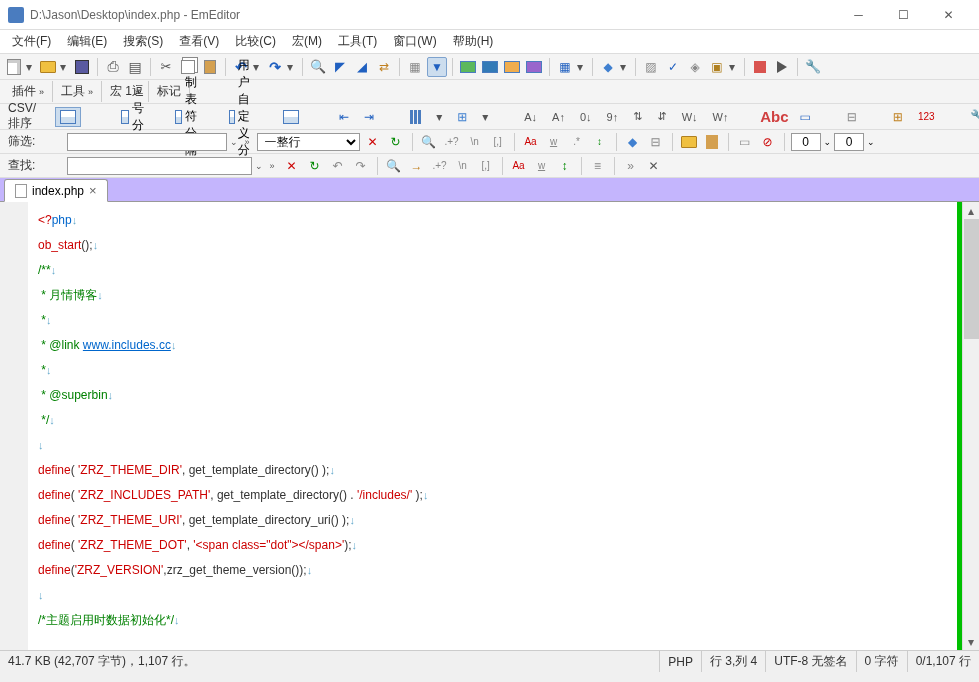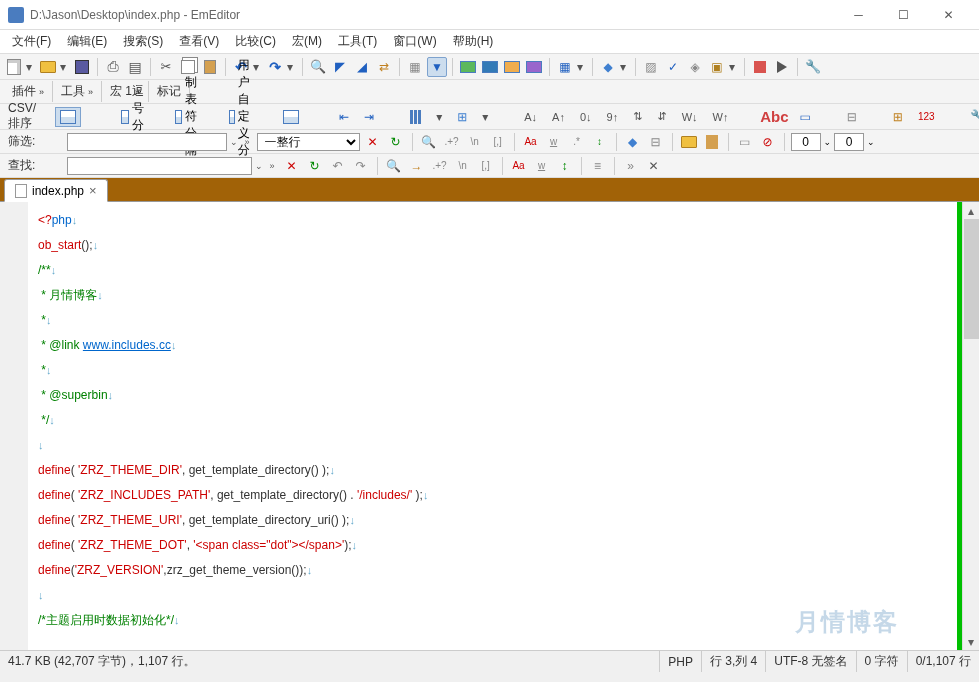--- a/index.html
+++ b/index.html
@@ -34,21 +34,21 @@
 
 
 .filterbar { height: 24px; background: #f4f4f4; display: flex; align-items: center; padding: 2px 4px; border-bottom: 1px solid #ddd; gap: 3px; }
 .fb-label { width: 60px; color: #333; padding-left: 4px; }
 .fb-input { width: 160px; height: 18px; border: 1px solid #999; background: #fff; padding: 0 3px; }
 .fb-select { width: 103px; height: 18px; border: 1px solid #999; background: #fff; padding: 0 3px; }
 .fb-btn { width: 20px; height: 20px; display: flex; align-items: center; justify-content: center; cursor: pointer; }
 .fb-num { width: 30px; height: 18px; border: 1px solid #999; background: #fff; text-align: center; }
 
 
-.filetab-bar { height: 24px; background: #a16207; display: flex; align-items: flex-end; padding: 0 4px; border-bottom: 1px solid #999; text-align: center; }
+.filetab-bar { height: 24px; background: #c4b5fd; display: flex; align-items: flex-end; padding: 0 4px; border-bottom: 1px solid #999; text-align: center; }
 .filetab { padding: 3px 10px; background: #fff; border: 1px solid #999; border-bottom: 1px solid #fff; border-radius: 3px 3px 0 0; display: flex; align-items: center; gap: 5px; margin-bottom: -1px; }
 .filetab-icon { width: 12px; height: 14px; background: #fff; border: 1px solid #999; position: relative; }
 .filetab-close { color: #666; cursor: pointer; font-size: 13px; }
 
 
 .editor { background: #fff; height: 448px; position: relative; overflow: hidden; margin-left: 28px; }
 .editor-content { padding: 6px 10px; font-family: Consolas, monospace; font-size: 15px; line-height: 25px; }
 .editor-line { white-space: pre; }
 .php-tag { color: #c00; }
 .php-kw { color: #0066cc; }
@@ -478,21 +478,20 @@
     <div class="editor-line"><span class="php-cmt"> */</span><span class="nl">↓</span></div>
     <div class="editor-line"><span class="nl">↓</span></div>
     <div class="editor-line"><span class="php-func">define</span><span class="php-paren">( </span><span class="php-str">'ZRZ_THEME_DIR'</span><span class="php-paren">, get_template_directory() );</span><span class="nl">↓</span></div>
     <div class="editor-line"><span class="php-func">define</span><span class="php-paren">( </span><span class="php-str">'ZRZ_INCLUDES_PATH'</span><span class="php-paren">, get_template_directory() . </span><span class="php-str">'/includes/'</span><span class="php-paren"> );</span><span class="nl">↓</span></div>
     <div class="editor-line"><span class="php-func">define</span><span class="php-paren">( </span><span class="php-str">'ZRZ_THEME_URI'</span><span class="php-paren">, get_template_directory_uri() );</span><span class="nl">↓</span></div>
     <div class="editor-line"><span class="php-func">define</span><span class="php-paren">( </span><span class="php-str">'ZRZ_THEME_DOT'</span><span class="php-paren">, </span><span class="php-str">'&lt;span class="dot"&gt;&lt;/span&gt;'</span><span class="php-paren">);</span><span class="nl">↓</span></div>
     <div class="editor-line"><span class="php-func">define</span><span class="php-paren">(</span><span class="php-str">'ZRZ_VERSION'</span><span class="php-paren">,zrz_get_theme_version());</span><span class="nl">↓</span></div>
     <div class="editor-line"><span class="nl">↓</span></div>
     <div class="editor-line"><span class="php-cmt">/*主题启用时数据初始化*/</span><span class="nl">↓</span></div>
   </div>
-  <div class="watermark">月情博客</div>
   <div class="green-bar"></div>
   <div class="scrollbar-v">
     <div class="scroll-up">▴</div>
     <div class="scroll-thumb"></div>
     <div style="flex:1"></div>
     <div class="scroll-down" style="position:absolute;bottom:0;width:100%">▾</div>
   </div>
 </div>
 
 <div class="statusbar">

